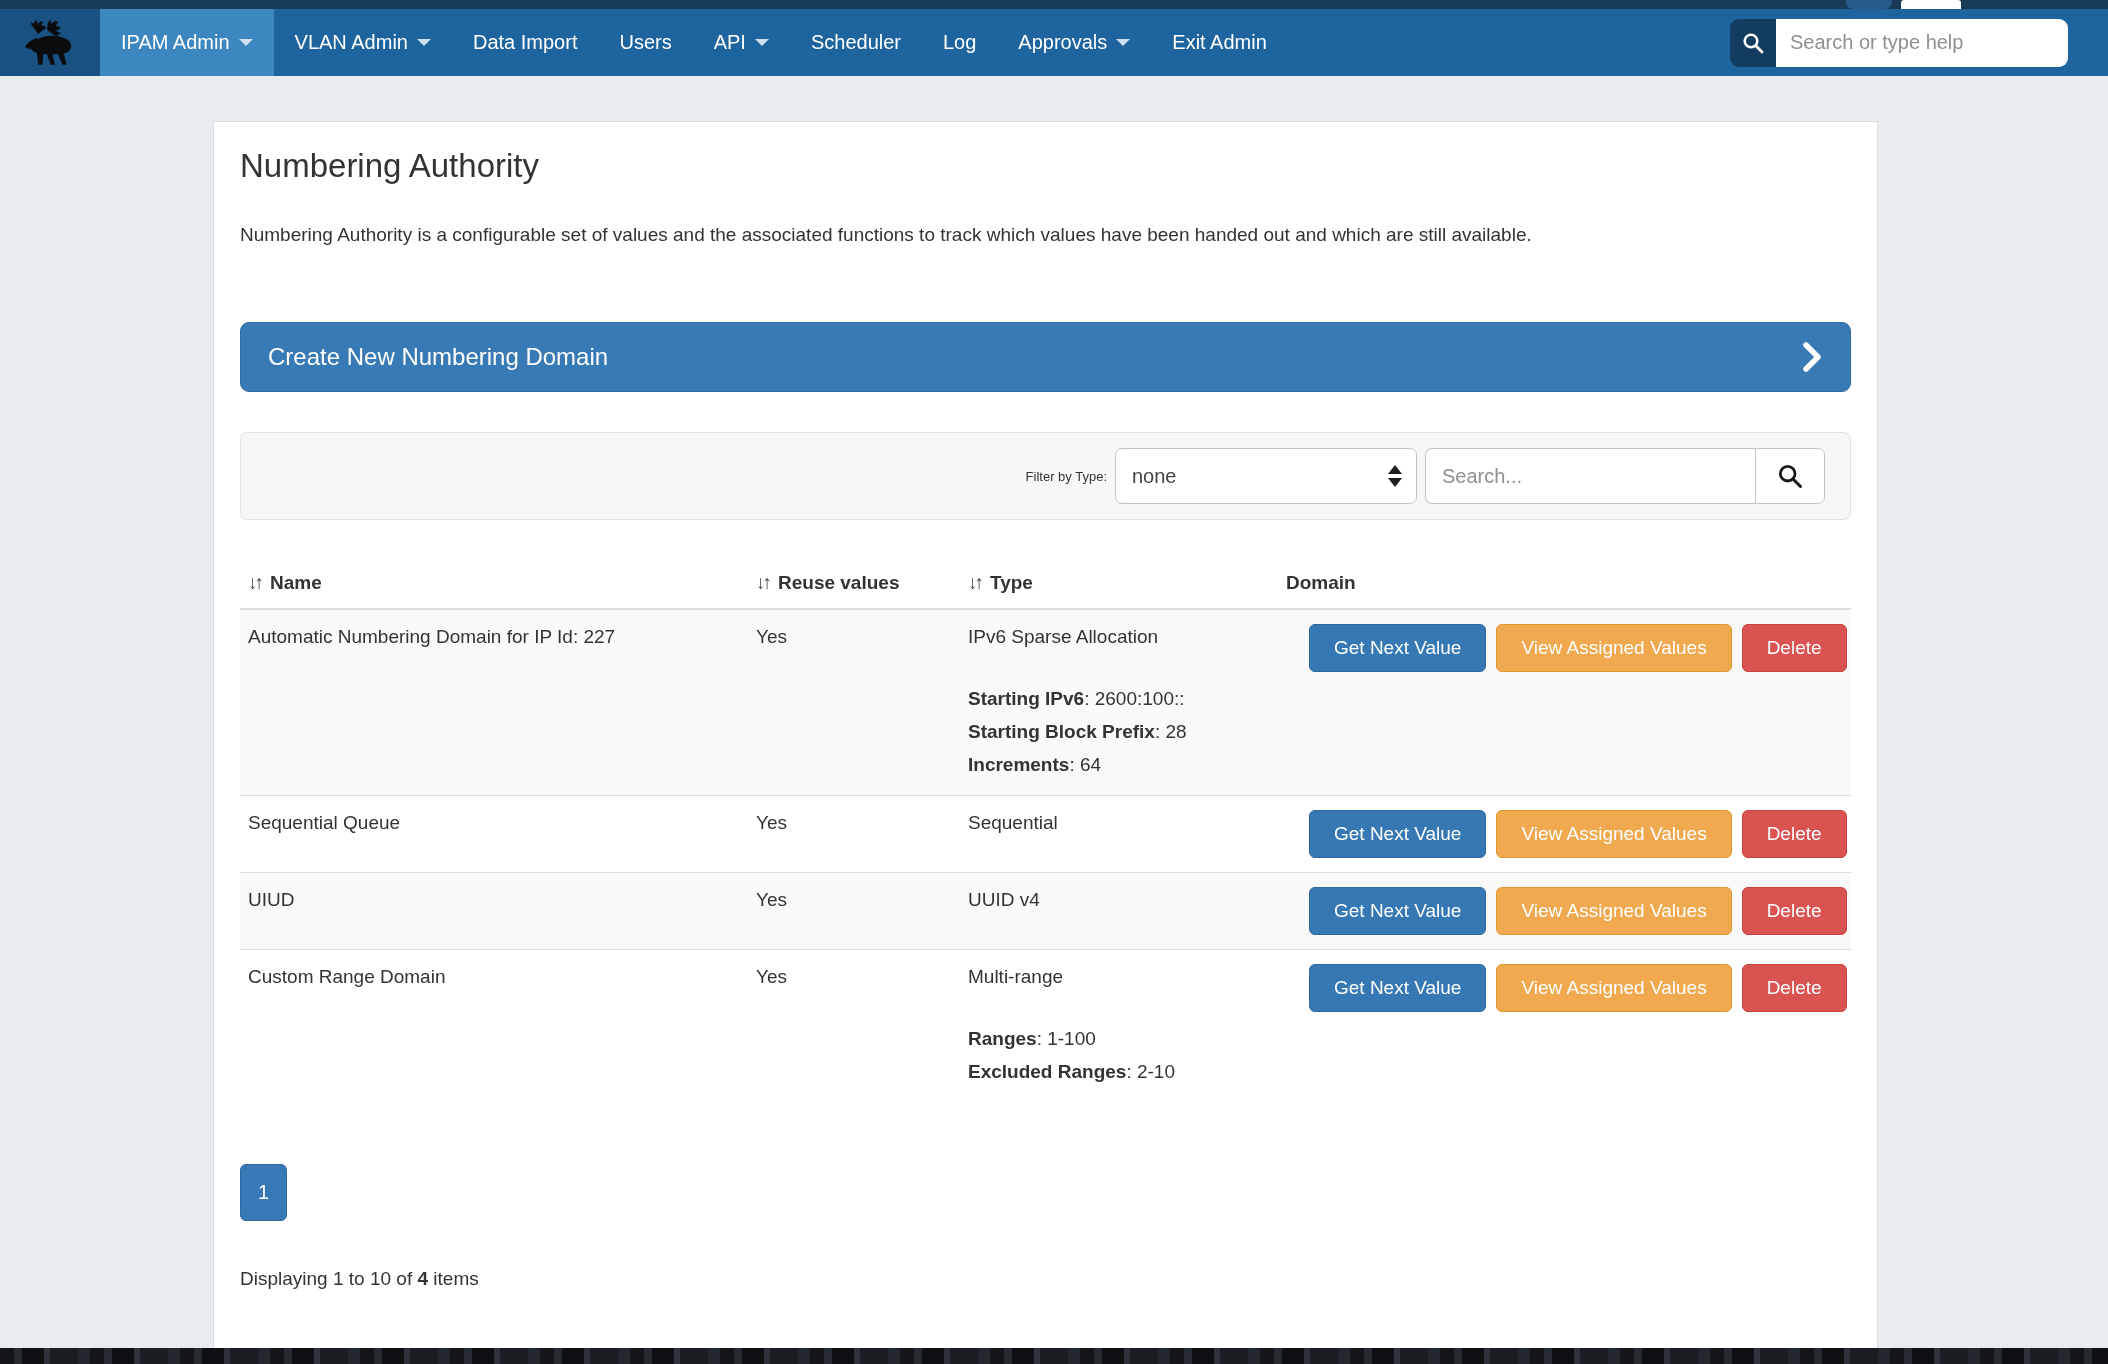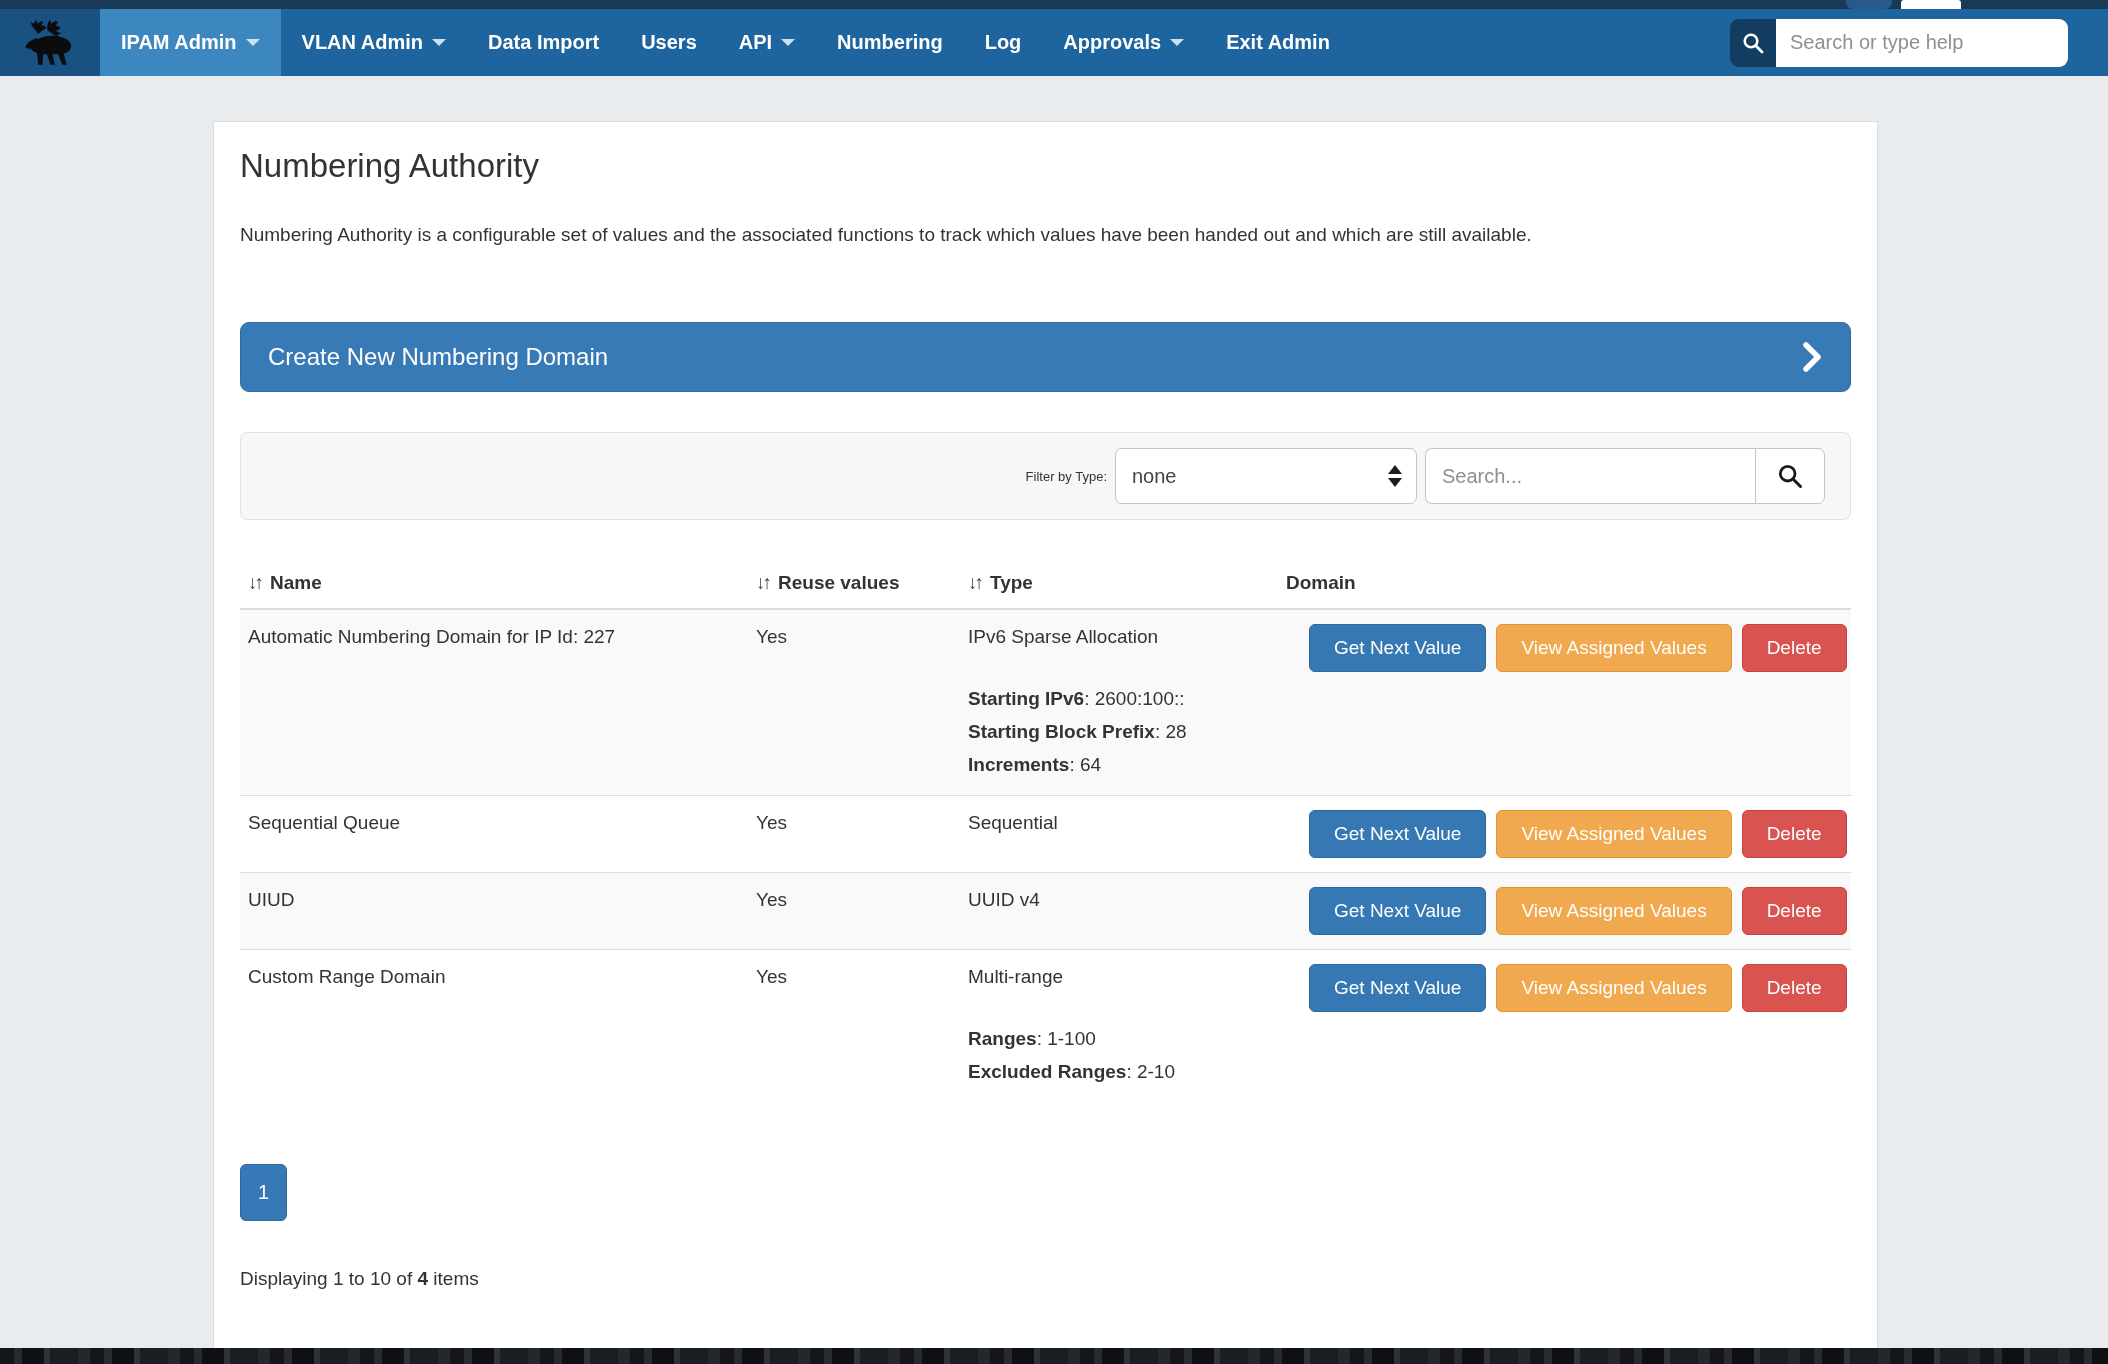--- a/index.html
+++ b/index.html
@@ -13,21 +13,21 @@
   .top-strip { position: relative; height: 9px; background: #183a57; }
   .strip-bump { position: absolute; top: 0; left: 1846px; width: 46px; height: 9px;
     background: #27598a; border-radius: 0 0 7px 7px; }
   .strip-tab { position: absolute; top: 0; left: 1901px; width: 60px; height: 9px;
     background: #ffffff; border-radius: 3px 3px 0 0; }
 
   
   .navbar { height: 67px; background: #1e649e; display: flex; align-items: stretch; }
   .brand { width: 100px; background: #1a5183; display: flex; align-items: center; justify-content: center; }
   .brand svg { width: 62px; height: 56px; }
-  .nav-items { display: flex; align-items: stretch; font-weight: bold; }
+  .nav-items { display: flex; align-items: stretch; }
   .nav-item { display: flex; align-items: center; padding: 0 21px; color: #fff;
     font-size: 20px; text-decoration: none; cursor: pointer; white-space: nowrap; }
   .nav-item.active { background: #3d87c1; }
   .caret { width: 0; height: 0; border-left: 7px solid transparent; border-right: 7px solid transparent;
     border-top: 7px solid #cde1f2; display: inline-block; margin-left: 9px; }
   .nav-search { margin-left: auto; margin-right: 40px; display: flex; align-items: center; }
   .search-icon-box { width: 46px; height: 48px; background: #123d61; border-radius: 9px 0 0 9px;
     display: flex; align-items: center; justify-content: center; cursor: pointer; }
   .nav-search input { width: 292px; height: 48px; border: none; border-radius: 0 9px 9px 0;
     font-size: 20px; padding: 0 14px; color: #333; background: #fff; outline: none;
@@ -146,21 +146,21 @@
     <span class="nav-label">Users</span>
 
   </a>
 
   <a class="nav-item">
     <span class="nav-label">API</span>
     <span class="caret"></span>
   </a>
 
   <a class="nav-item">
-    <span class="nav-label">Numbering</span>
+    <span class="nav-label">Scheduler</span>
 
   </a>
 
   <a class="nav-item">
     <span class="nav-label">Log</span>
 
   </a>
 
   <a class="nav-item">
     <span class="nav-label">Approvals</span>

